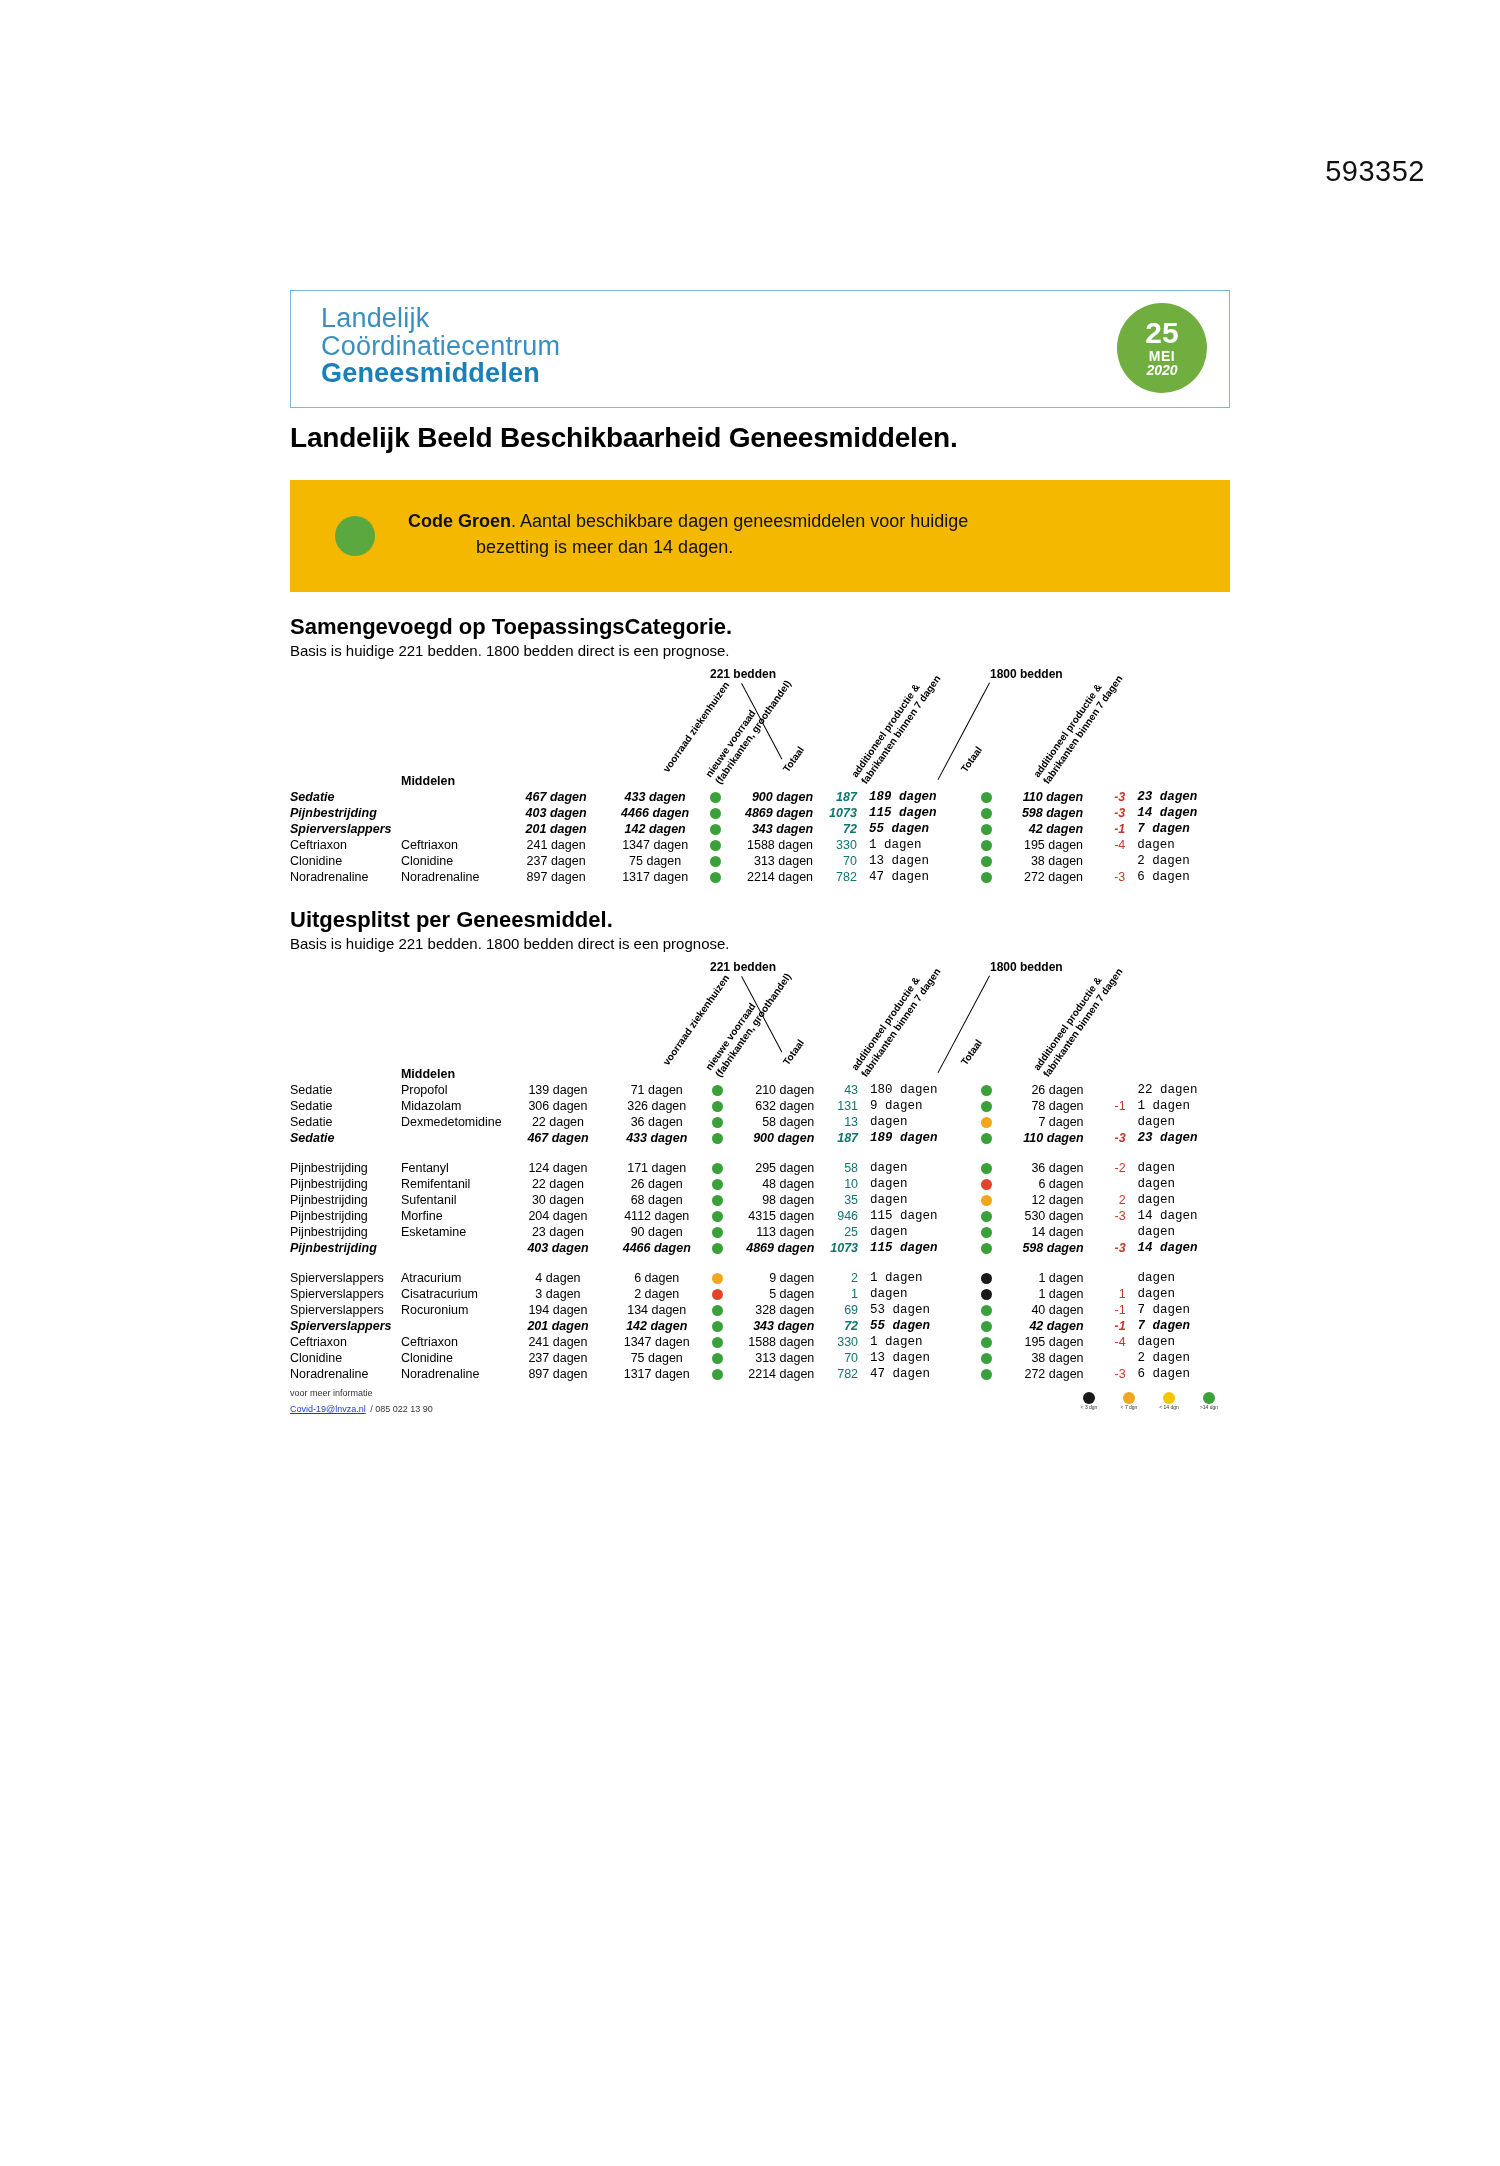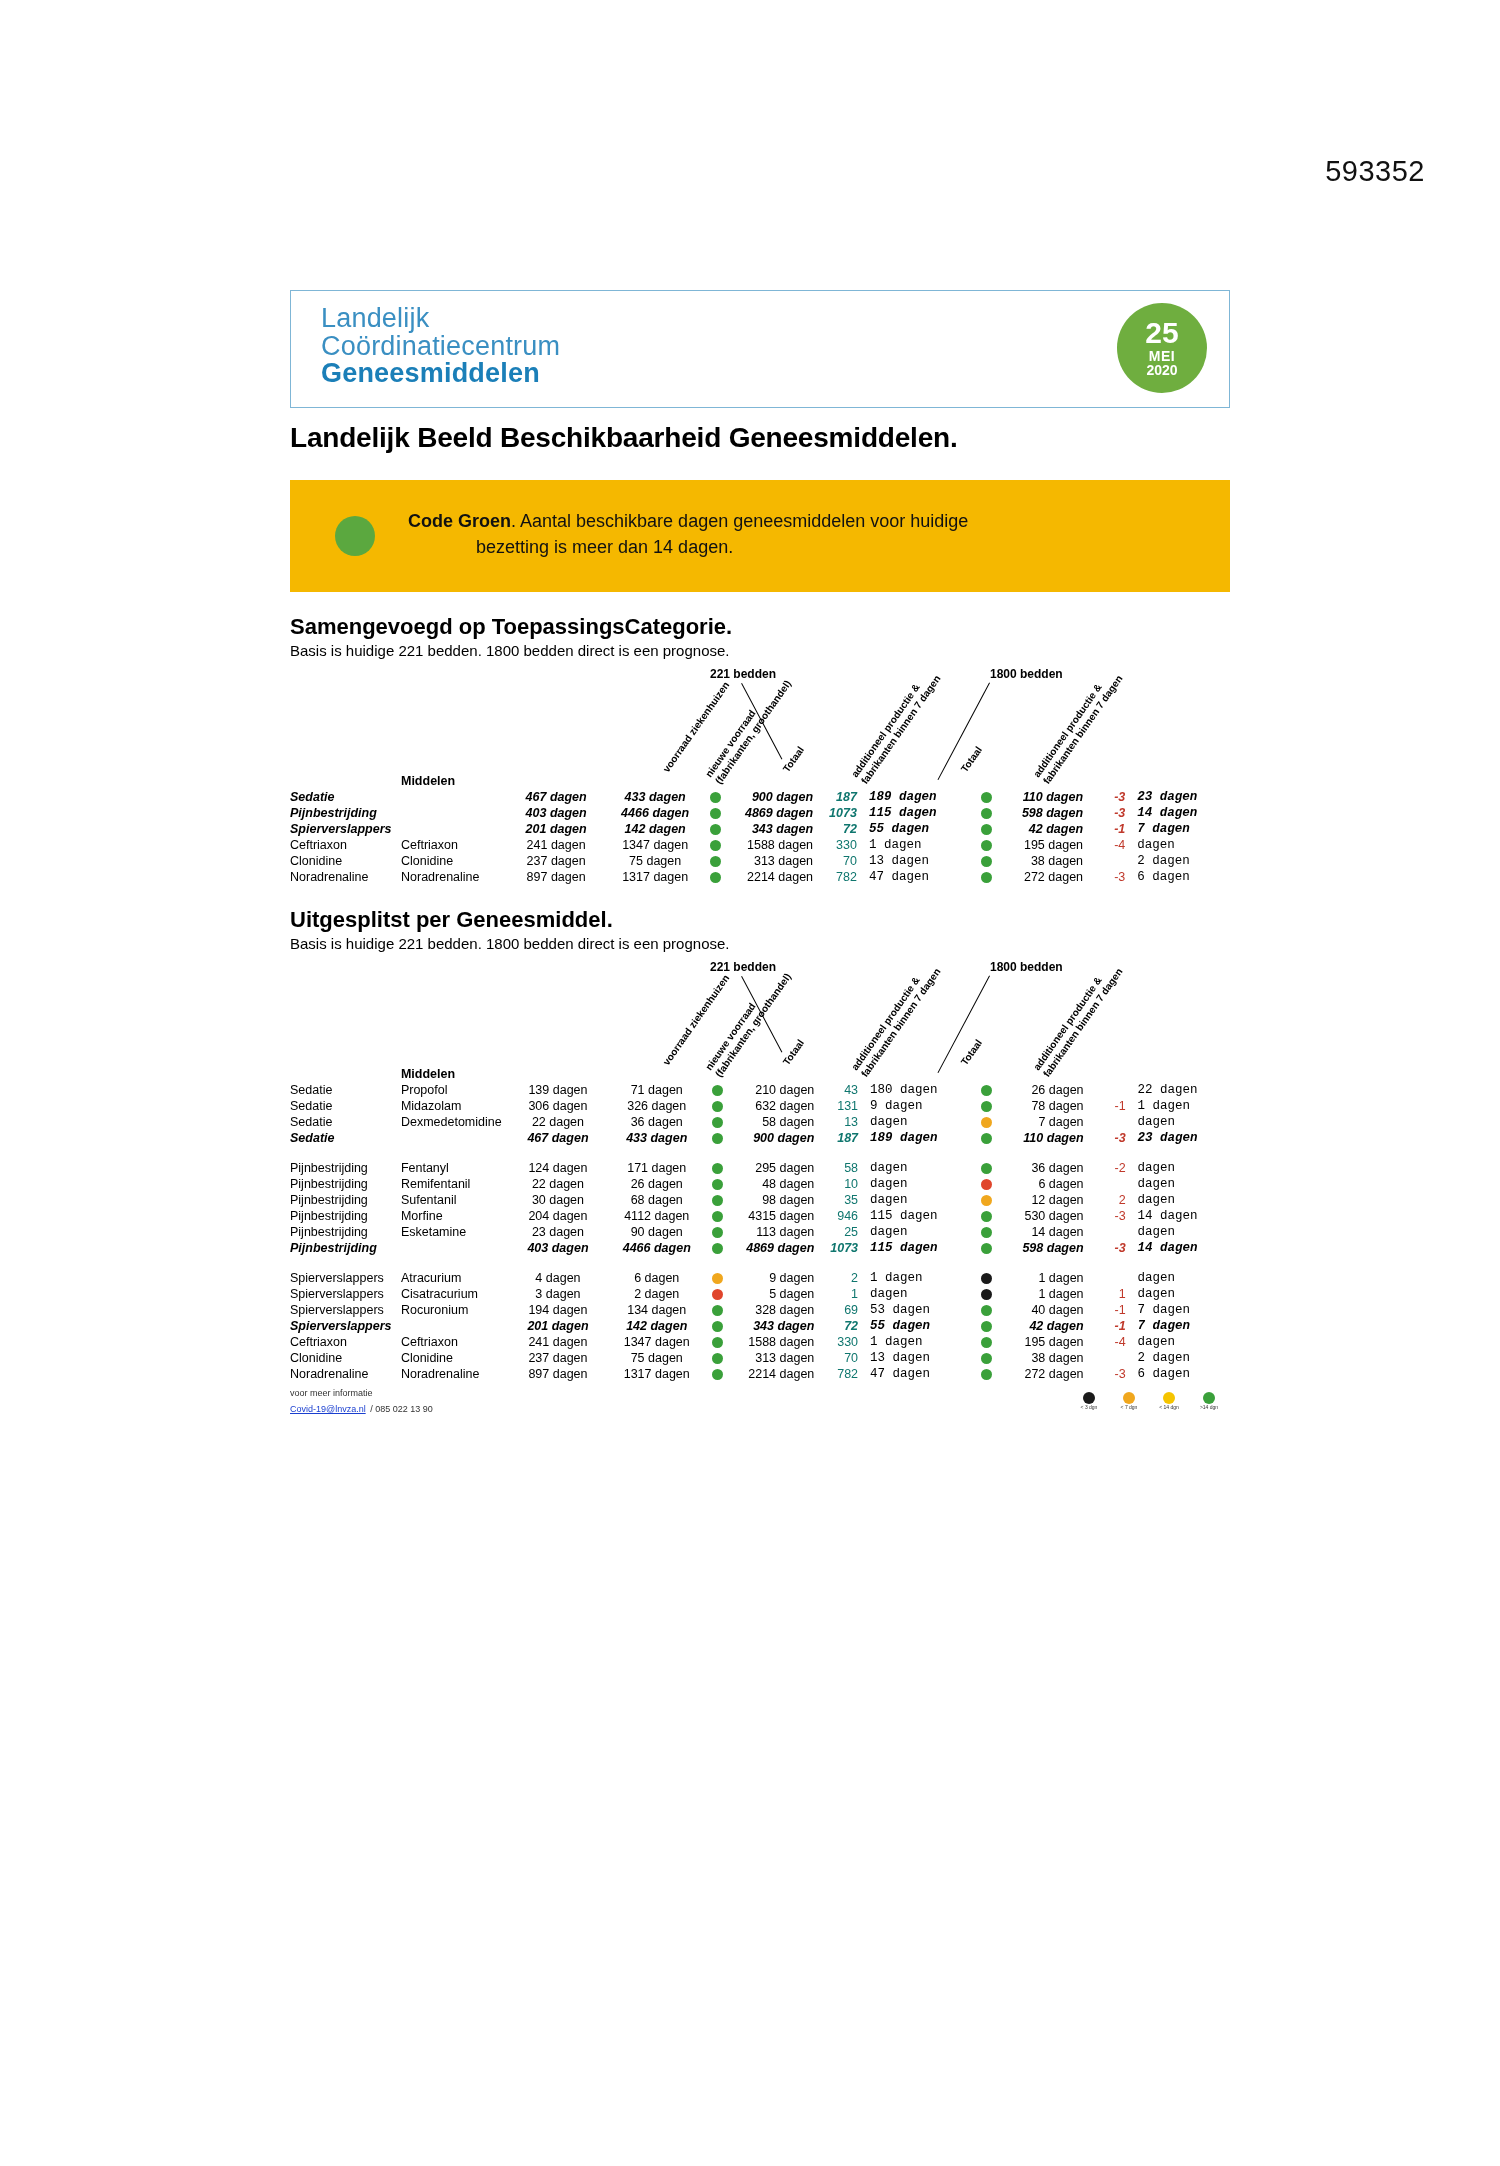--- a/index.html
+++ b/index.html
@@ -14,21 +14,21 @@
   .logo-box{position:relative;border:1px solid #7fb6d6;height:118px;box-sizing:border-box;}
   .logo-text{position:absolute;left:30px;top:14px;line-height:1.02;}
   .logo-l1{font-size:27px;color:#3a8fc2;letter-spacing:.2px;}
   .logo-l2{font-size:27px;color:#3a8fc2;letter-spacing:.2px;}
   .logo-l3{font-size:27px;color:#1b7fb8;font-weight:bold;letter-spacing:.2px;}
   .date-badge{position:absolute;right:22px;top:12px;width:90px;height:90px;border-radius:50%;
     background:#6fae3f;color:#fff;text-align:center;display:flex;flex-direction:column;
     align-items:center;justify-content:center;line-height:1.02;}
   .date-badge .d{font-size:30px;font-weight:bold;}
   .date-badge .m{font-size:14px;font-weight:bold;letter-spacing:.5px;}
-  .date-badge .y{font-size:14px;font-weight:bold;}
+  .date-badge .y{font-size:14px;font-weight:bold;font-style:italic;}
 
   .main-title{margin-top:14px;font-size:28px;font-weight:bold;letter-spacing:-.2px;}
 
   
   .code-band{margin-top:26px;background:#f5b800;height:112px;position:relative;}
   .code-dot{position:absolute;left:45px;top:36px;width:40px;height:40px;border-radius:50%;background:#5ba83f;}
   .code-txt{position:absolute;left:118px;top:28px;right:40px;font-size:18px;line-height:1.45;color:#111;}
   .code-txt b{font-weight:bold;}
   .code-txt .l2{display:block;margin-left:68px;}
 

